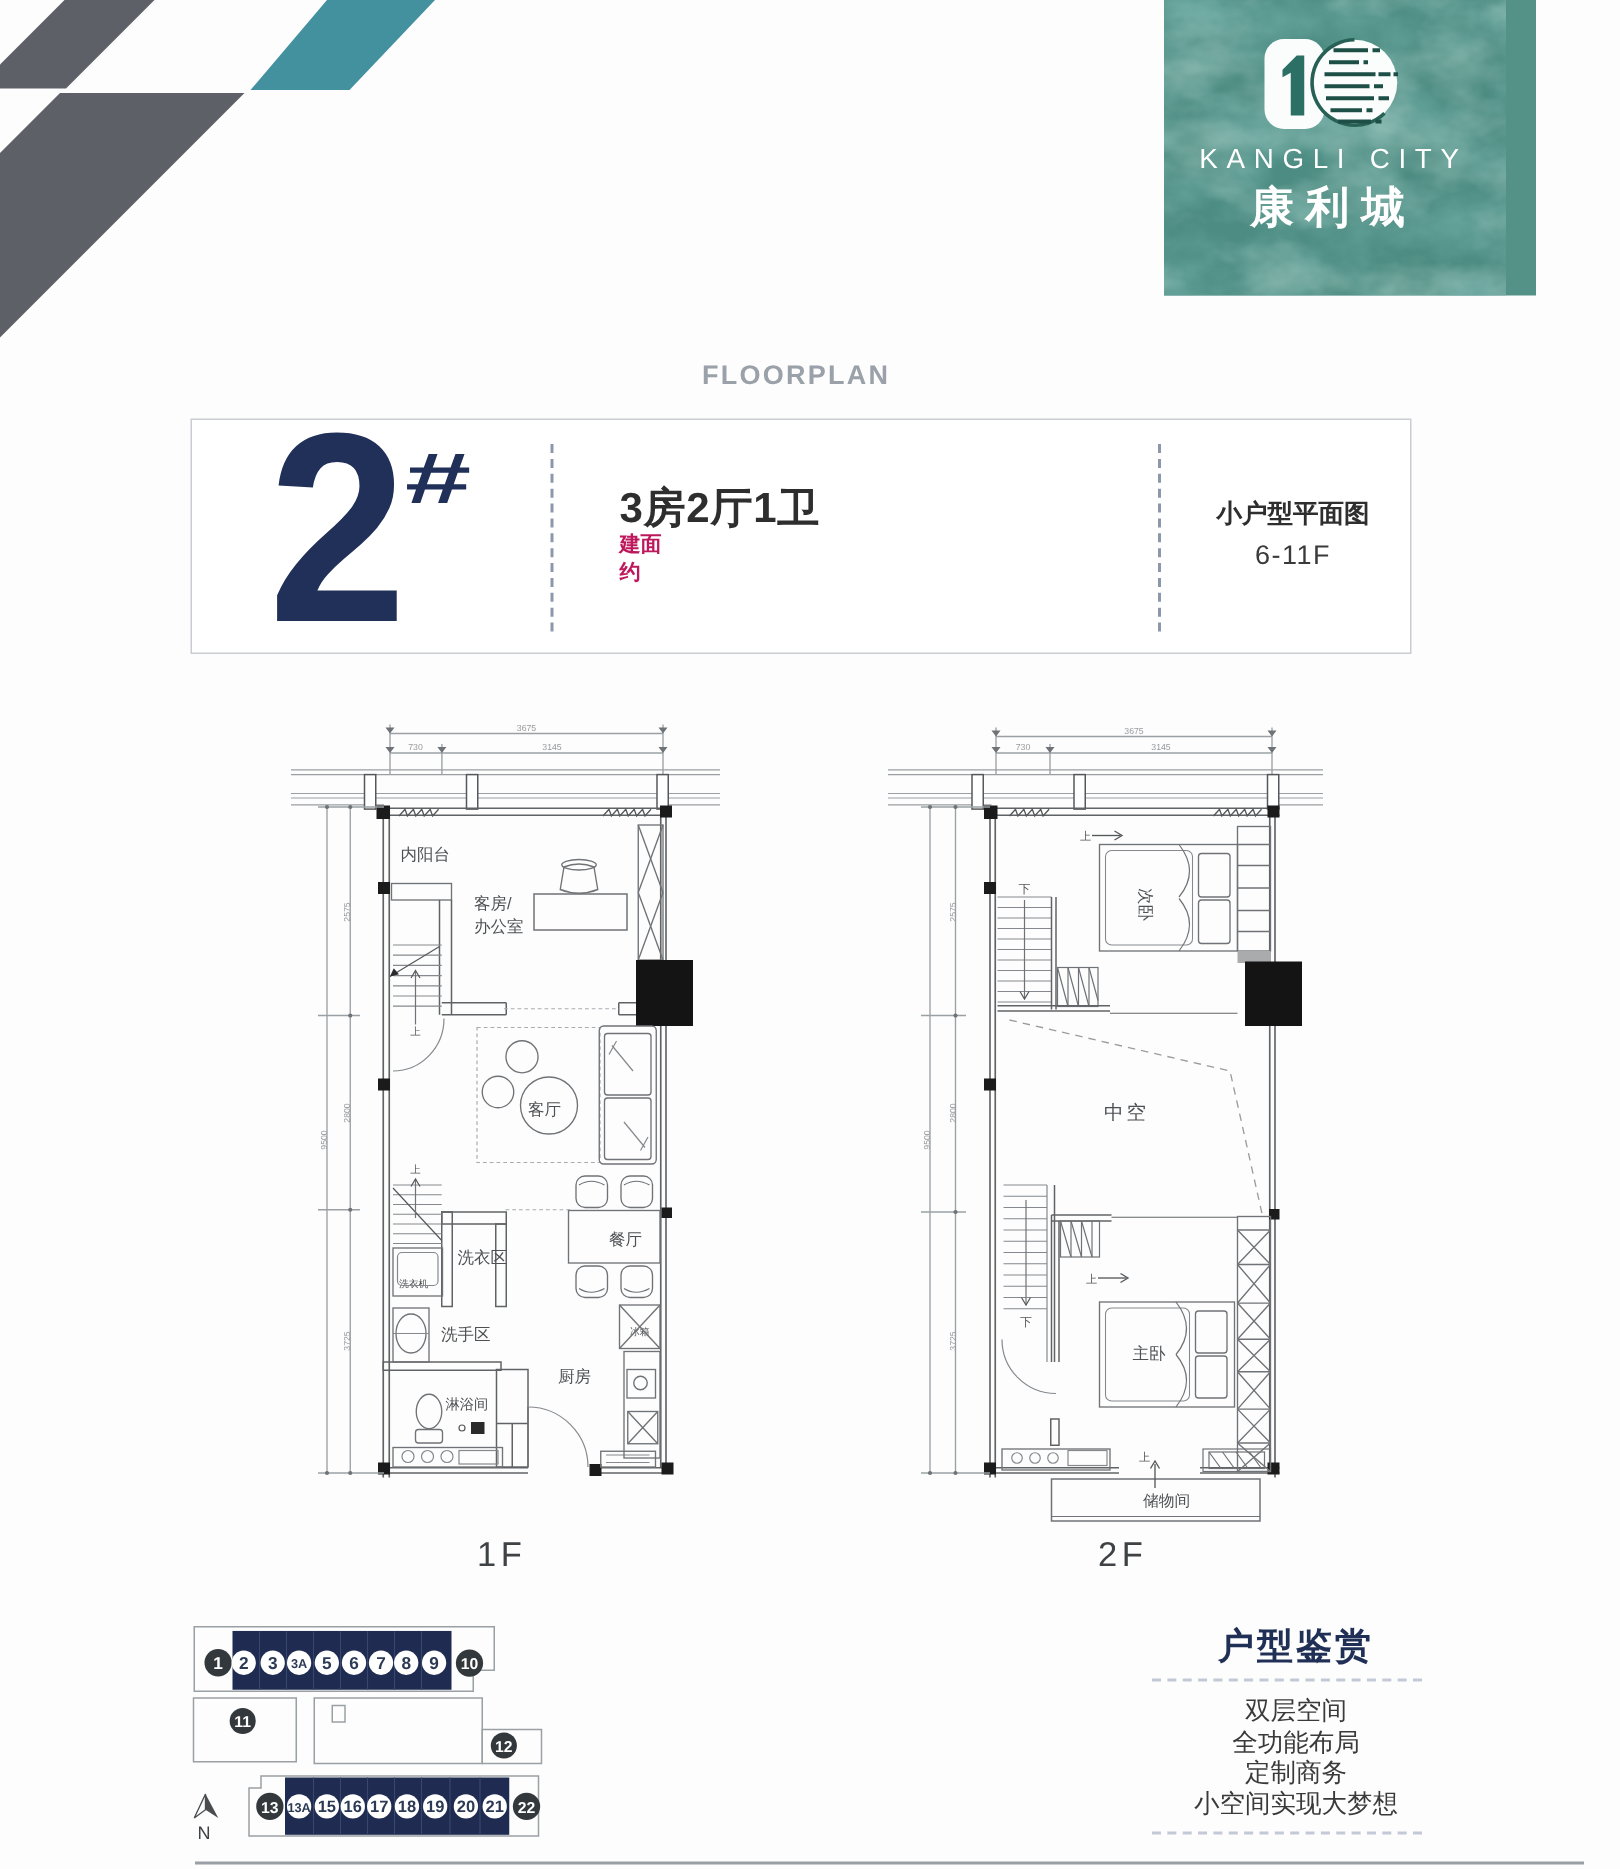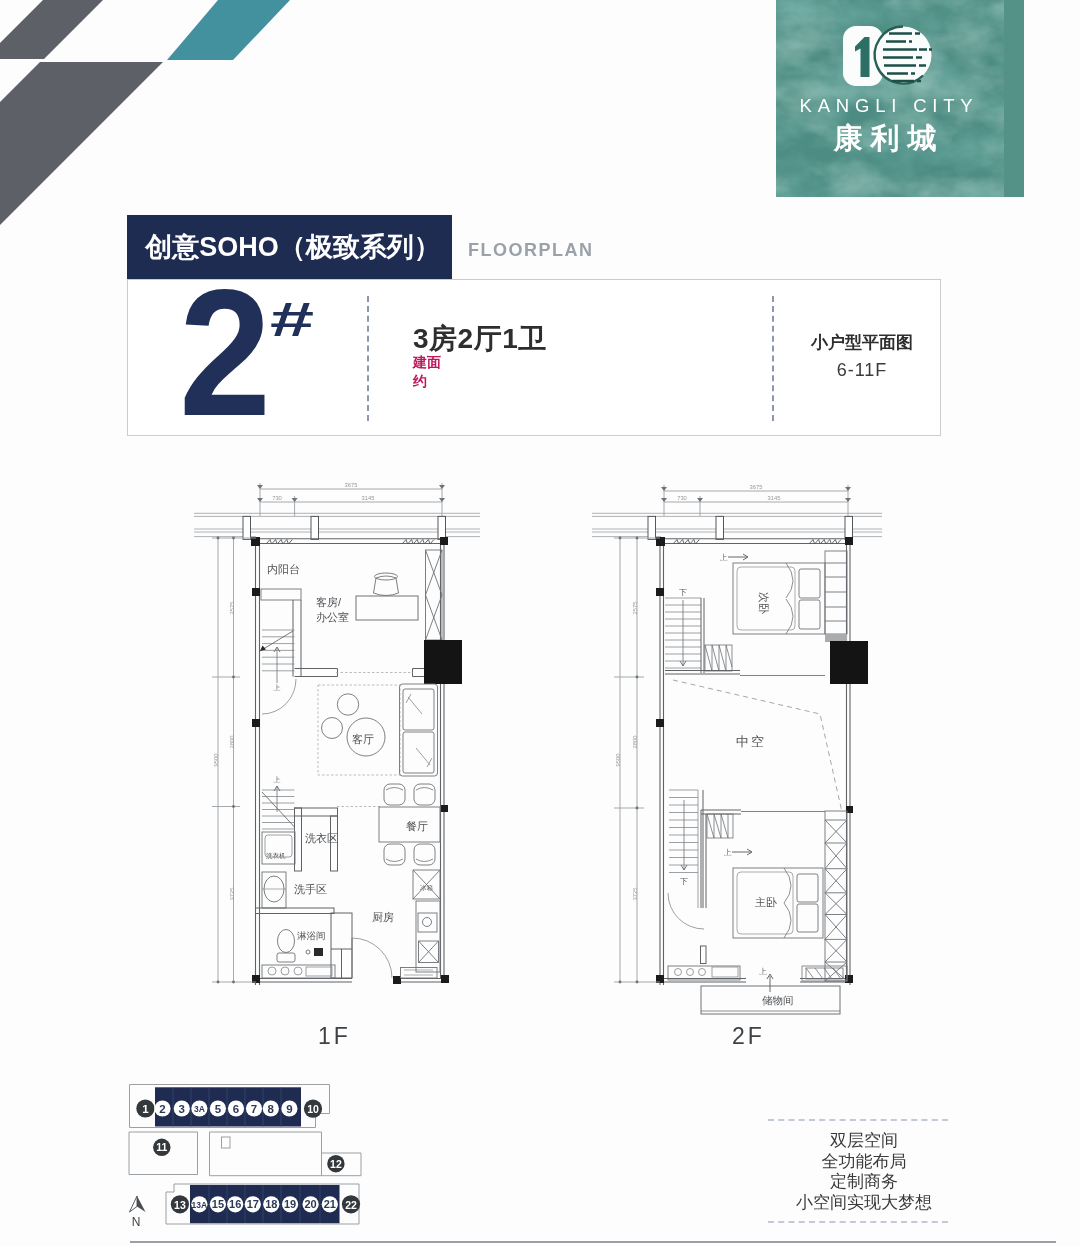--- a/index.html
+++ b/index.html
@@ -46,22 +46,20 @@
       <line x1="111" y1="73.5" x2="141" y2="73.5" stroke-dasharray="21 3 4 99"></line>
       <line x1="116" y1="81" x2="146" y2="81" stroke-dasharray="22 3 4 99"></line>
     </g>
     <path d="M88.5 37 L79 46.5 L79 51.5 L84.5 48.5 L84.5 77 L93.5 77 L93.5 37 Z" fill="#2c6f64"></path>
   </g>
   <text x="113" y="112" text-anchor="middle" fill="#ffffff" font-size="18.5" letter-spacing="5.8" font-family="Liberation Sans,sans-serif">KANGLI CITY</text>
   <text x="113" y="148" text-anchor="middle" fill="#ffffff" font-size="29" font-weight="bold" letter-spacing="8" font-family="Liberation Sans,sans-serif">康利城</text>
 </svg>
 </div>
 
-<div class="abs" style="left:127px;top:215px;width:325px;height:64px;background:#1e2c52;color:#fff;
- font-size:27px;font-weight:bold;line-height:64px;text-align:center;letter-spacing:0;text-indent:7px;">创意SOHO（极致系列）</div>
 <div class="abs" style="left:468px;top:240px;color:#9ba1a9;font-size:18px;font-weight:bold;letter-spacing:1.5px;">FLOORPLAN</div>
 
 <div class="abs" style="left:127px;top:279px;width:812px;height:155px;background:#fff;border:1px solid #c9ccd1;">
   <div class="abs" style="left:51px;top:-17px;color:#203059;font-size:180px;font-weight:bold;font-family:'Liberation Sans',sans-serif;line-height:1;transform:scaleX(0.92);transform-origin:0 0;">2</div>
   <div class="abs" style="left:142px;top:12px;color:#203059;font-size:48px;font-weight:bold;transform:scaleX(1.65);transform-origin:0 0;">#</div>
   <div class="abs" style="left:239px;top:16px;height:125px;border-left:2px dashed #8d97ac;"></div>
   <div class="abs" style="left:644px;top:16px;height:125px;border-left:2px dashed #8d97ac;"></div>
   <div class="abs" style="left:285px;top:40px;color:#2e2e2e;font-size:28px;font-weight:bold;letter-spacing:0.5px;">3房2厅1卫</div>
   <div class="abs" style="left:285px;top:73px;color:#be185d;font-size:14px;font-weight:bold;line-height:19px;">建面<br>约</div>
   <div class="abs" style="left:664px;top:51px;width:140px;text-align:center;color:#2e2e2e;font-size:17px;font-weight:bold;">小户型平面图</div>
@@ -613,19 +611,20 @@
   </g>
   <circle cx="351" cy="1204.3" r="9.1" fill="#33383c"></circle>
         <text x="351" y="1208.5" font-size="10.5" fill="#fff">22</text>
 </g>
 
 <polygon points="137,1196 129.5,1212 137,1206.5" fill="none" stroke="#4a4d50" stroke-width="0.9"></polygon>
 <polygon points="137,1196 145.5,1212 137,1206.5" fill="#4a4d50"></polygon>
 <text x="136" y="1226" font-size="12" fill="#3f4245" text-anchor="middle" font-family="Liberation Sans,sans-serif">N</text>
 </svg>
 
+<div class="abs" style="left:764px;top:1081px;width:200px;text-align:center;color:#1f2f55;font-size:24px;font-weight:bold;letter-spacing:2px;">户型鉴赏</div>
 <div class="abs" style="left:768px;top:1119px;width:180px;border-top:2px dashed #c3c9d6;"></div>
 <div class="abs" style="left:764px;top:1131px;width:200px;text-align:center;color:#3a3a3a;font-size:17px;line-height:20.5px;">双层空间<br>全功能布局<br>定制商务<br>小空间实现大梦想</div>
 <div class="abs" style="left:768px;top:1221px;width:180px;border-top:2px dashed #c3c9d6;"></div>
 
 <div class="abs" style="left:130px;top:1241px;width:926px;border-top:2px solid #9aa0a6;"></div>
 
 </div>
 
 </body></html>

